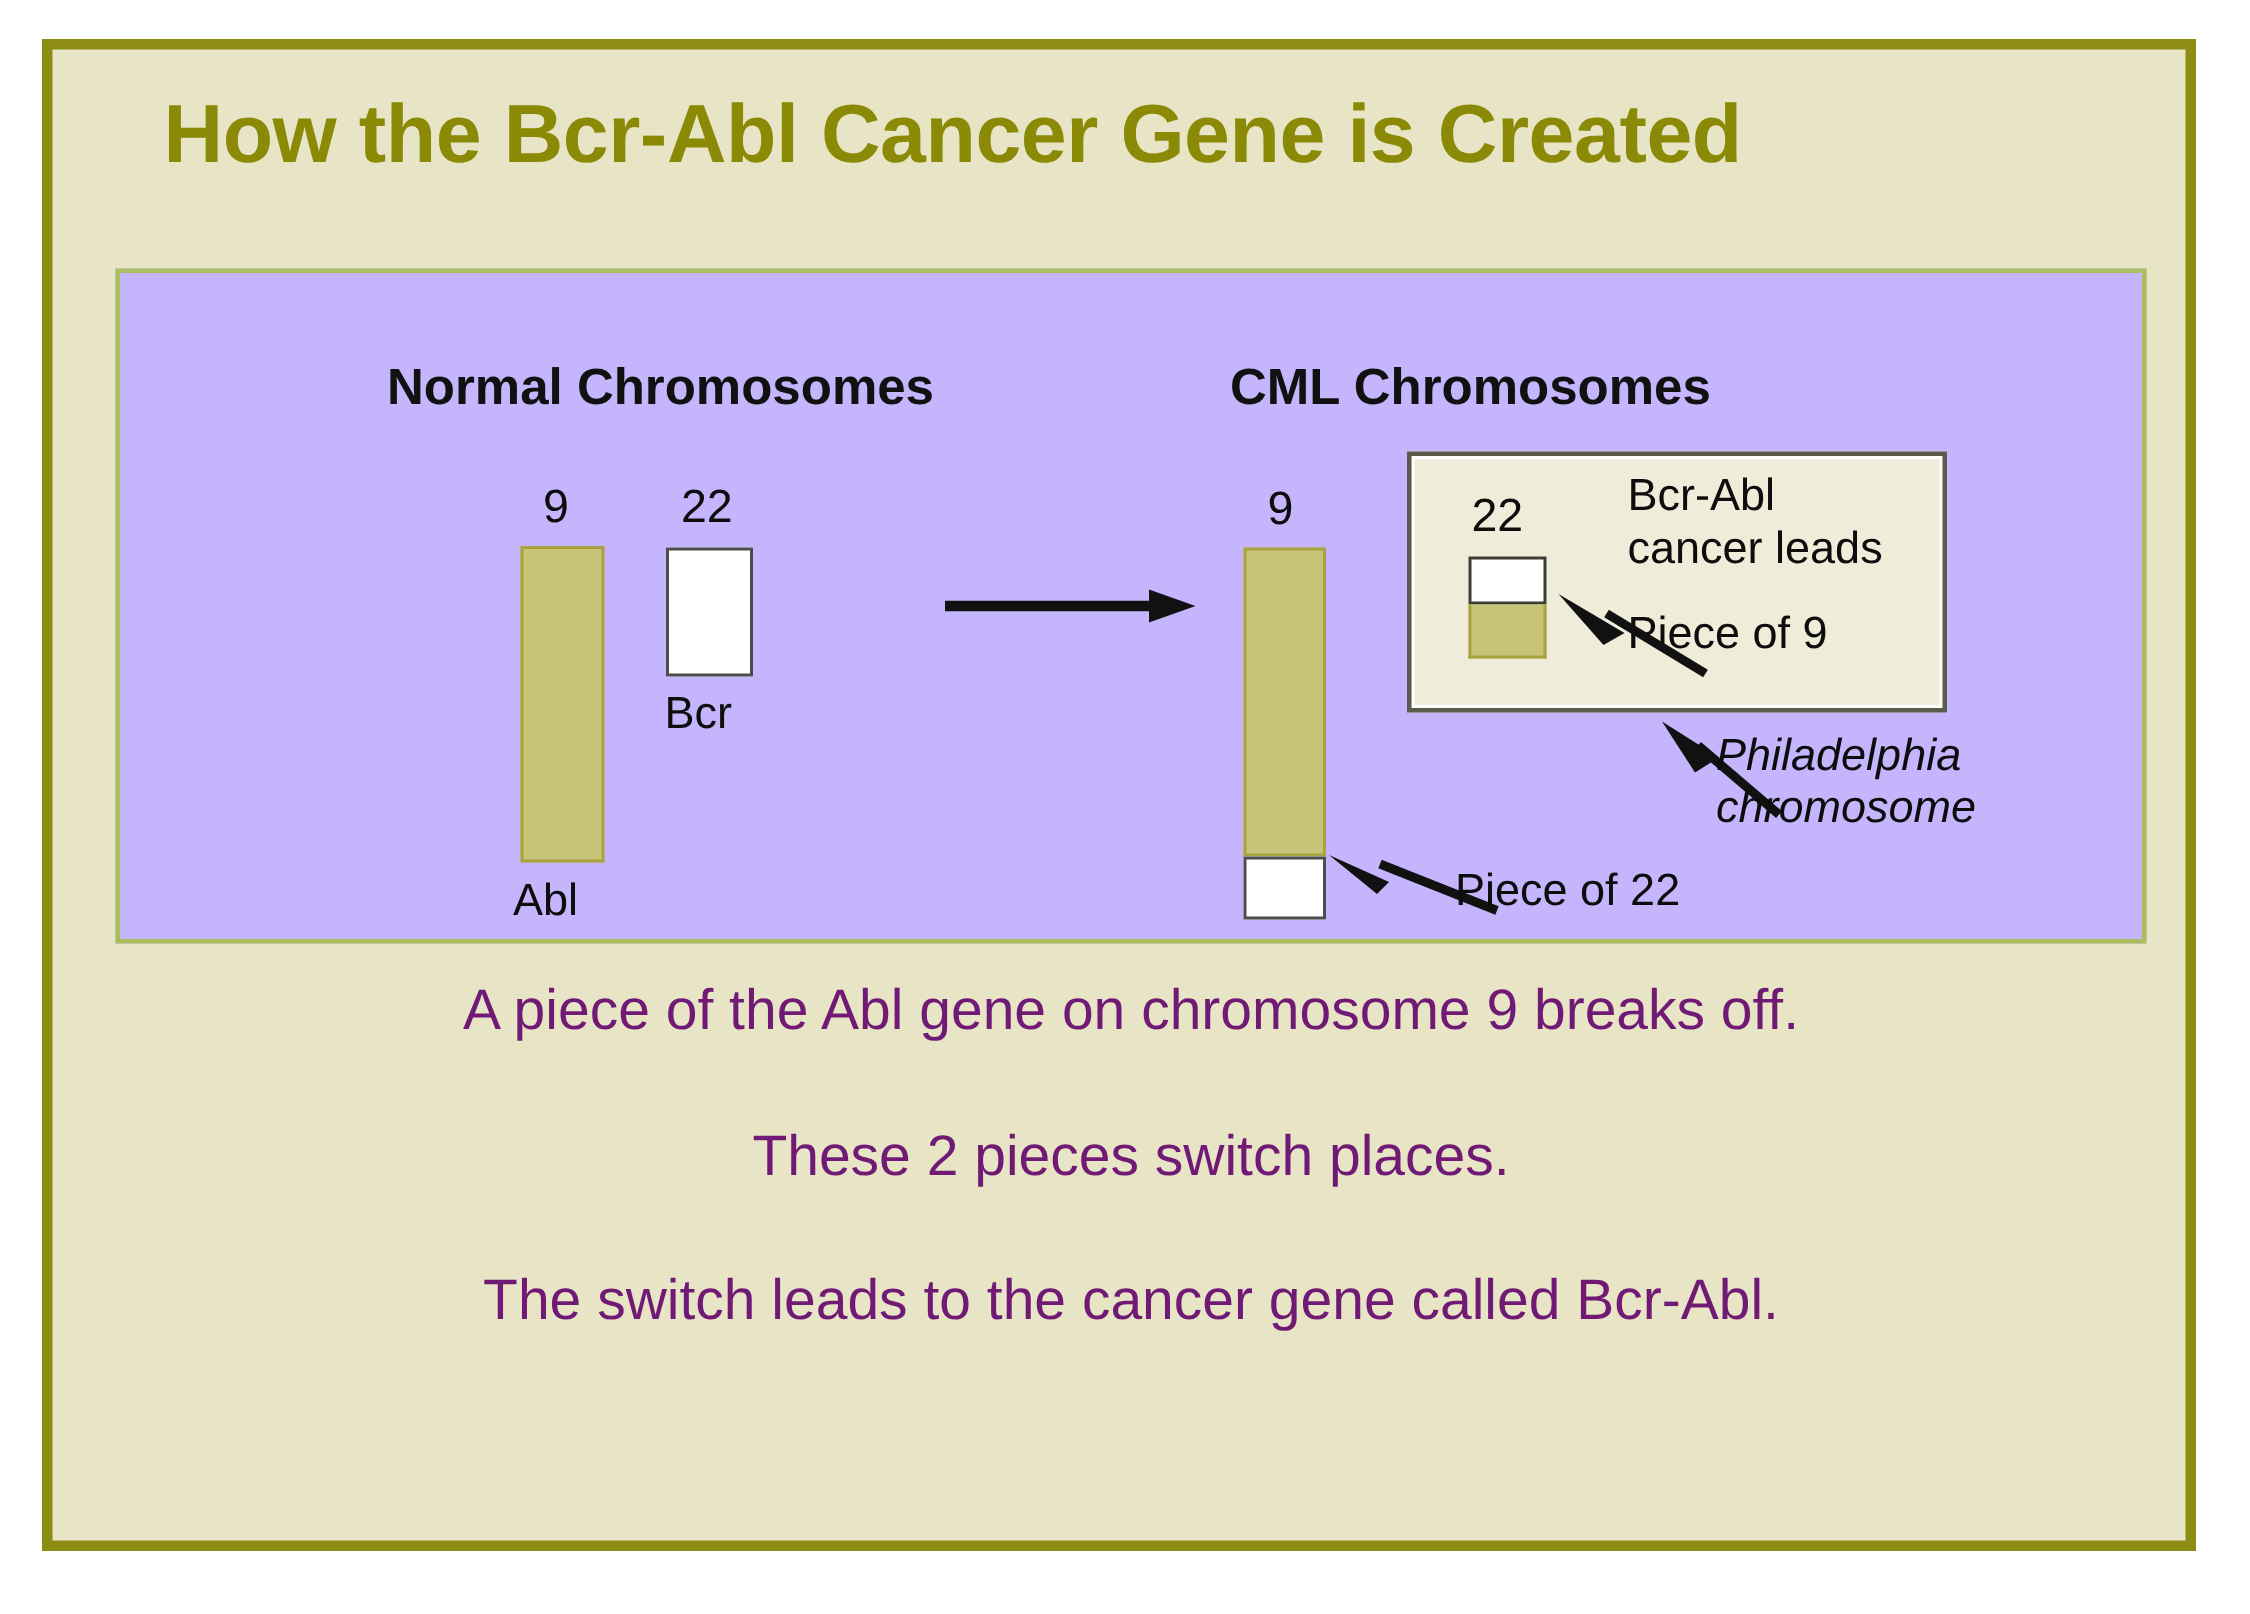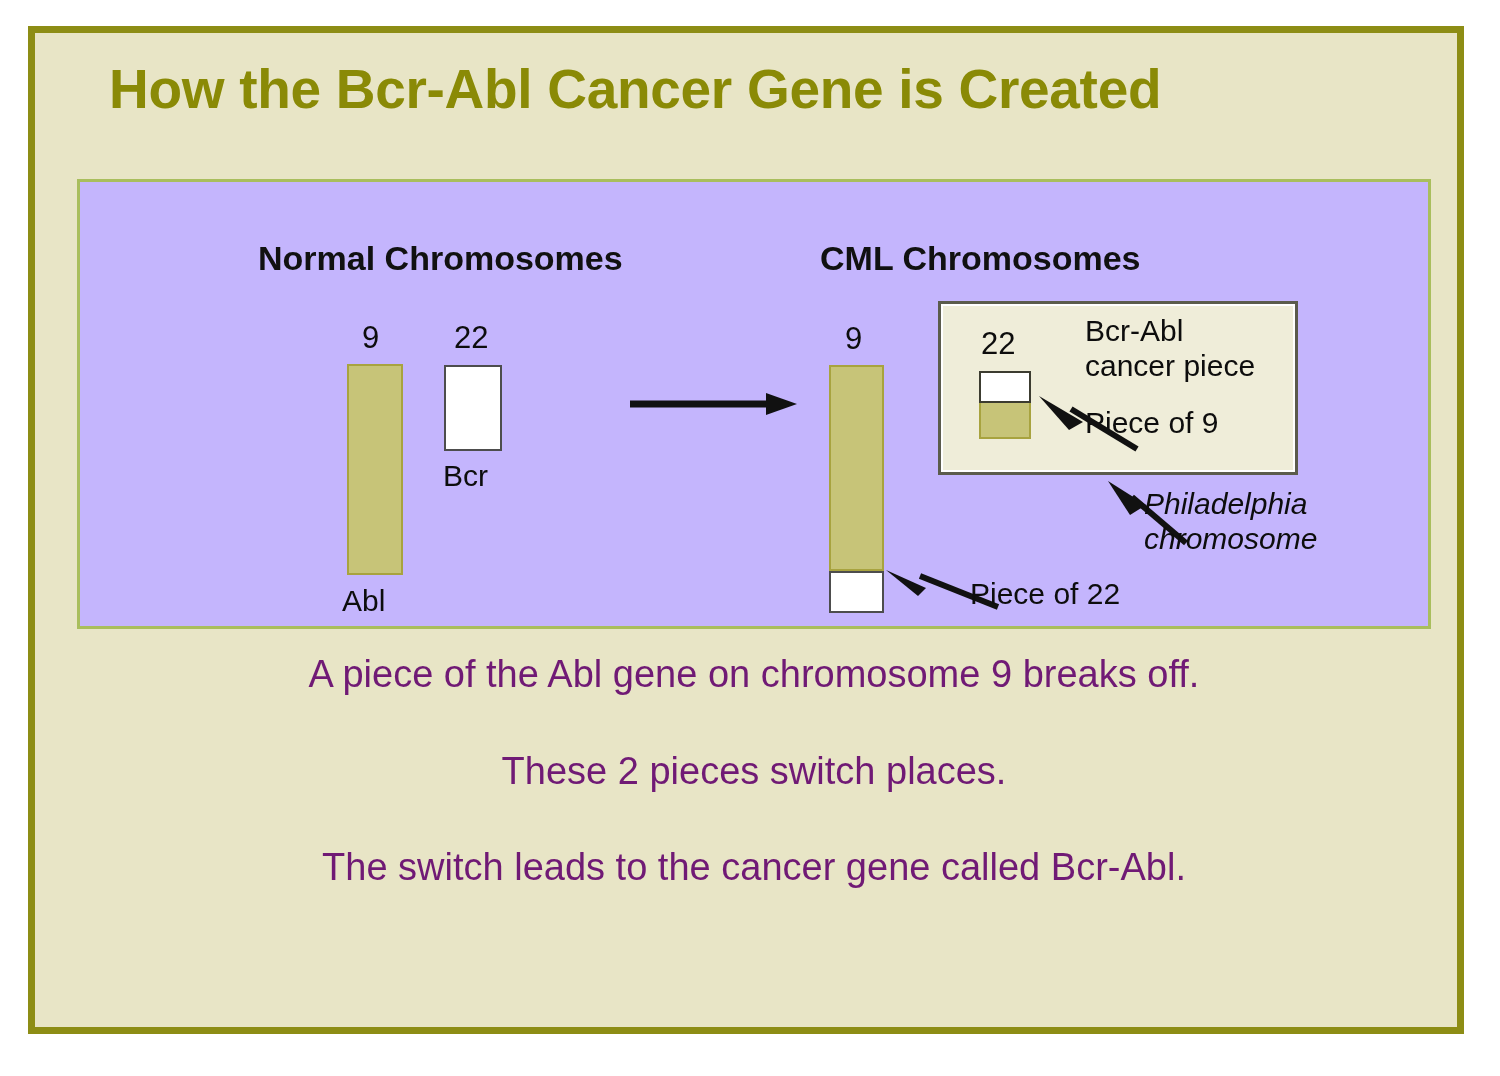--- a/index.html
+++ b/index.html
@@ -228,21 +228,21 @@
     <div id="philly-box">
 
       <div class="lbl lbl-num" id="num-22-cml">22</div>
 
       <div id="chr22-cml-white"></div>
 
       <div id="chr22-cml-olive"></div>
 
       <div class="lbl" id="label-bcrabl">
         <div>Bcr-Abl</div>
-        <div>cancer piece</div>
+        <div>cancer leads</div>
       </div>
 
       <div class="lbl" id="label-piece9">Piece of 9</div>
     </div>
 
     <svg id="arrow-piece9" viewBox="0 0 105 60">
       <line x1="102" y1="57" x2="36" y2="17" stroke="#111111" stroke-width="6"></line>
       <polygon points="4,4 48,30 34,38" fill="#111111"></polygon>
     </svg>
 

